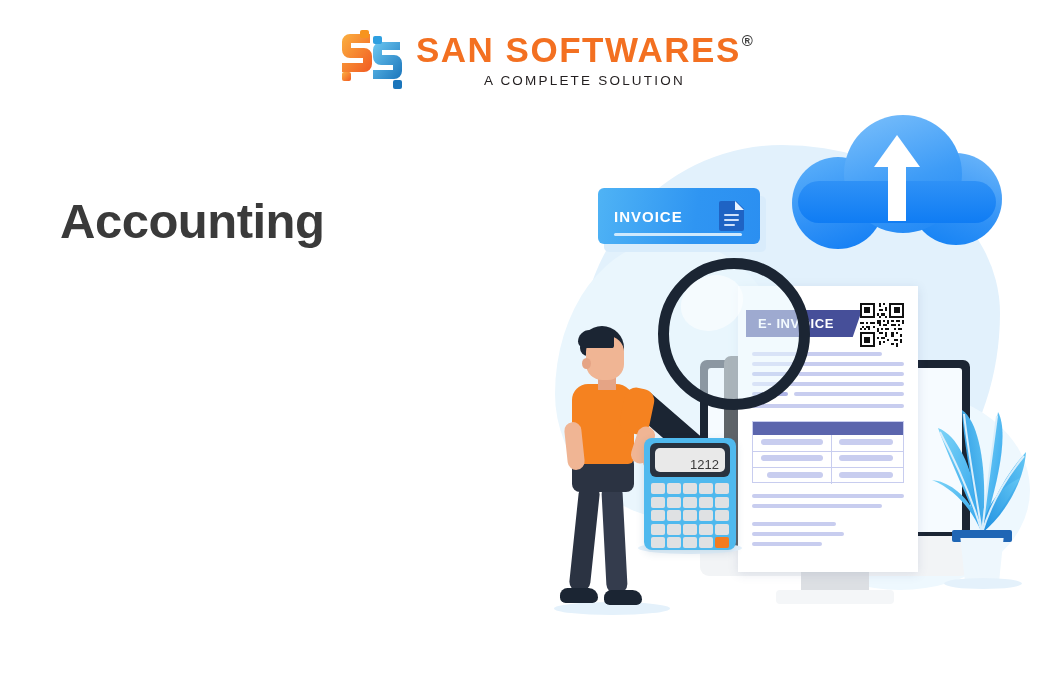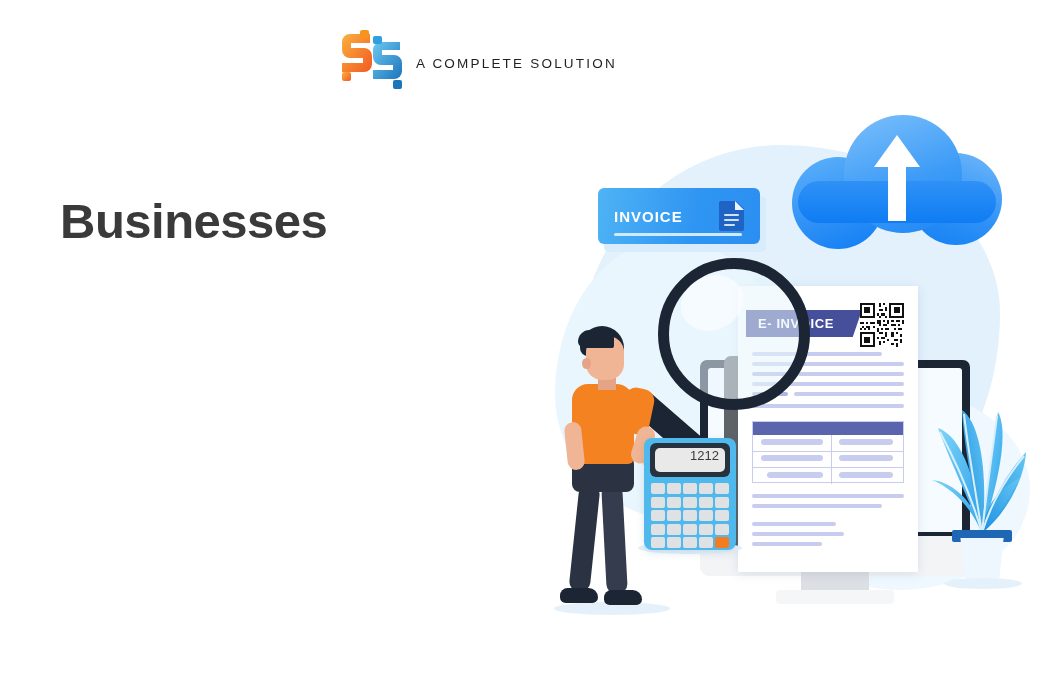--- a/index.html
+++ b/index.html
@@ -132,21 +132,21 @@
   .p-leg2{position:absolute;left:56px;top:158px;width:21px;height:110px;background:#343c4d;border-radius:10px;transform:rotate(-3deg);}
   .p-shoe1{position:absolute;left:12px;top:262px;width:38px;height:15px;background:#1b2533;border-radius:8px 10px 6px 6px;}
   .p-shoe2{position:absolute;left:56px;top:264px;width:38px;height:15px;background:#1b2533;border-radius:8px 10px 6px 6px;}
   .p-shadow{position:absolute;left:6px;top:276px;width:116px;height:13px;background:#e4f1fb;border-radius:50%;}
 
   
   .calc{position:absolute;left:124px;top:348px;width:92px;height:112px;background:#4fb9ee;border-radius:8px;
         box-shadow:0 3px 9px rgba(40,90,130,.14);}
   .calc-top{position:absolute;left:6px;top:5px;width:80px;height:34px;background:#28323f;border-radius:6px;}
   .calc-disp{position:absolute;left:5px;top:5px;width:70px;height:24px;background:#e9e9e9;border-radius:5px;
-        display:flex;align-items:flex-start;justify-content:flex-end;padding-right:6px;box-sizing:border-box;}
+        display:flex;align-items:flex-end;justify-content:flex-end;padding-right:6px;box-sizing:border-box;}
   .calc-disp span{font-size:13px;color:#3a3a3a;font-family:"Liberation Sans", sans-serif;}
   .calc-keys{position:absolute;left:7px;top:45px;width:78px;display:grid;grid-template-columns:repeat(5,1fr);gap:2.5px;}
   .calc-keys i{display:block;height:11px;background:#dfe1e3;border-radius:2px;}
   .calc-keys i.acc{background:#f47b20;}
   .calc-shadow{position:absolute;left:118px;top:452px;width:104px;height:12px;background:#e4f1fb;border-radius:50%;}
 
   
   .plant{position:absolute;left:408px;top:288px;width:108px;height:210px;}
   .pot{position:absolute;left:30px;top:160px;width:48px;height:46px;background:#eef7fd;
        clip-path:polygon(5% 0,95% 0,85% 100%,15% 100%);}
@@ -175,26 +175,30 @@
         <path d="M30 4 H10 a8 8 0 0 0 -8 8 v8 a8 8 0 0 0 8 8 h13 v5 H2 v9 h22 a8 8 0 0 0 8 -8 v-8 a8 8 0 0 0 -8 -8 H11 v-5 h19 z" fill="url(#og)"></path>
         <rect x="2" y="42" width="9" height="9" rx="2" fill="url(#og)"></rect>
         <rect x="20" y="0" width="9" height="8" rx="2" fill="#f7941e"></rect>
 
         <path d="M60 12 H41 a8 8 0 0 0 -8 8 v7 a8 8 0 0 0 8 8 h12 v5 H33 v9 h21 a8 8 0 0 0 8 -8 v-8 a8 8 0 0 0 -8 -8 H42 v-5 h18 z" fill="url(#bg1)"></path>
         <rect x="33" y="6" width="9" height="8" rx="2" fill="#2e9fe0"></rect>
         <rect x="53" y="50" width="9" height="9" rx="2" fill="#1b75bb"></rect>
       </svg>
     </div>
     <div class="logo-words">
+      <div class="brand-row">
+        <div class="brand-name">SAN SOFTWARES</div>
+        <div class="brand-reg">®</div>
+      </div>
       <div class="brand-tagline">A COMPLETE SOLUTION</div>
     </div>
   </div>
 
   <div class="headline">
-    <span class="hl-line">Businesses</span>
+    <span class="hl-line">Accounting</span>
   </div>
 
   <div class="illo">
 
     <div class="blob"></div>
     <div class="blob2"></div>
     <div class="blob3"></div>
 
     <div class="cloud">
       <div class="c2"></div>

